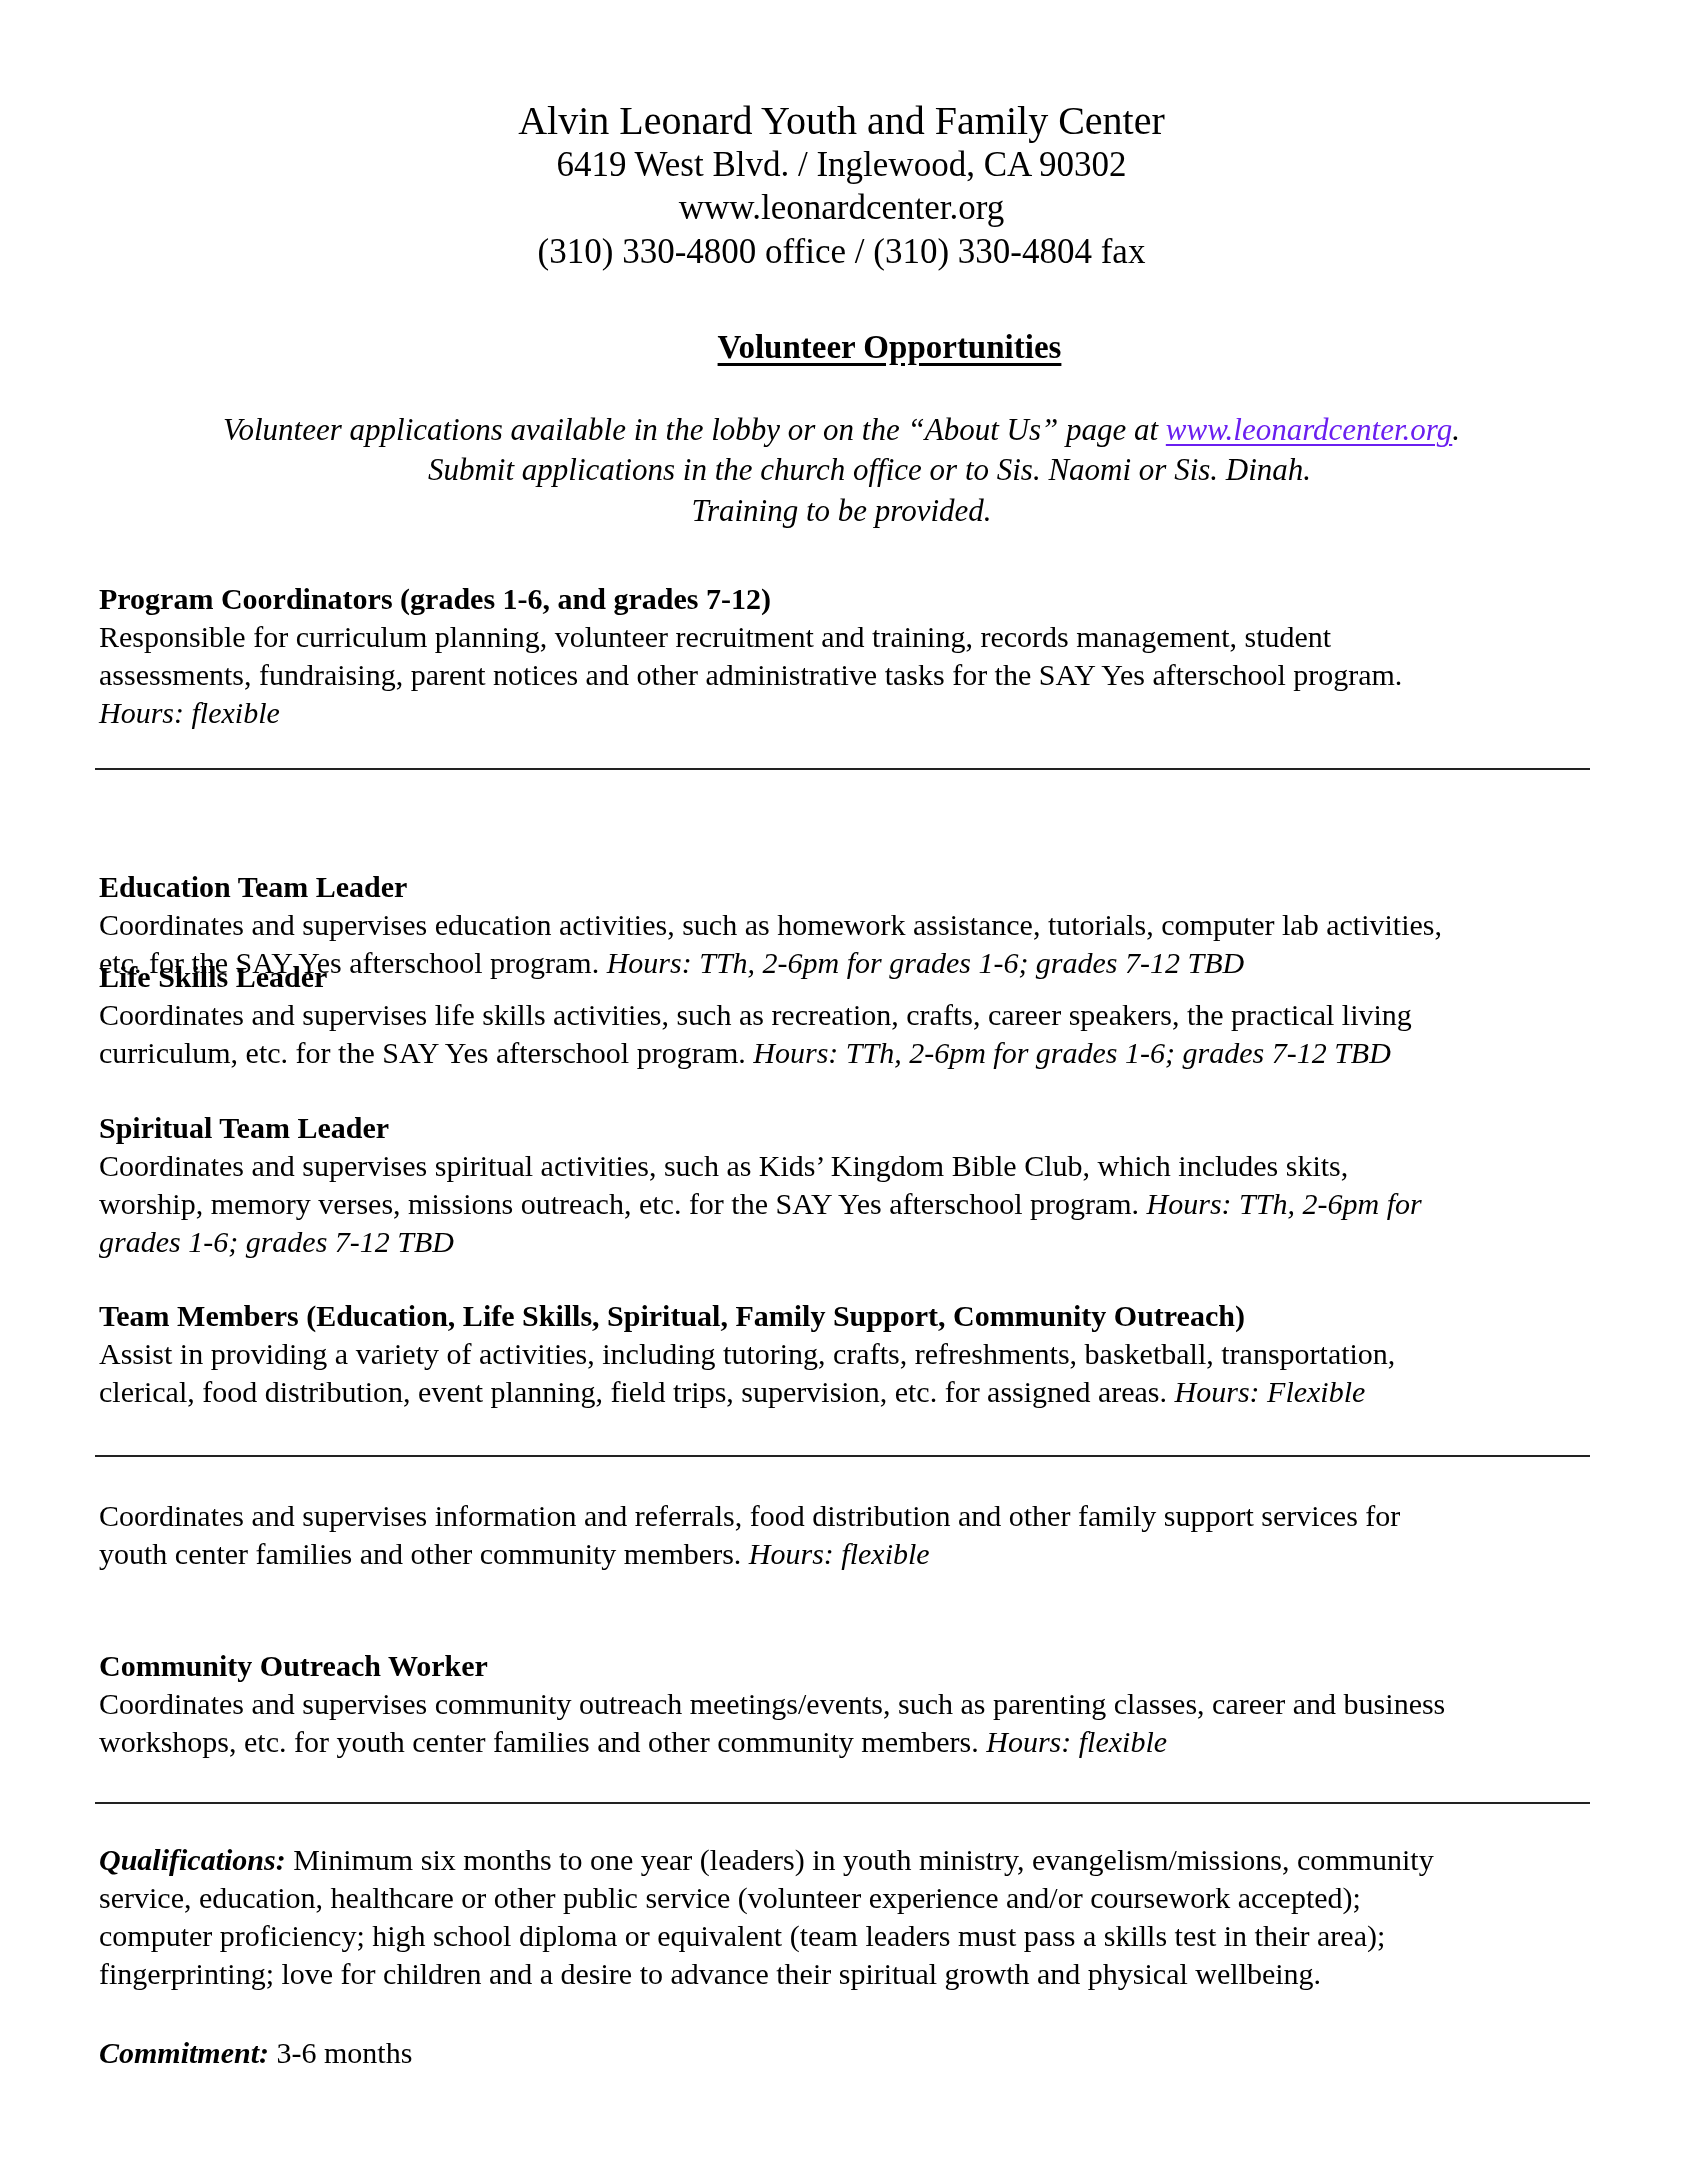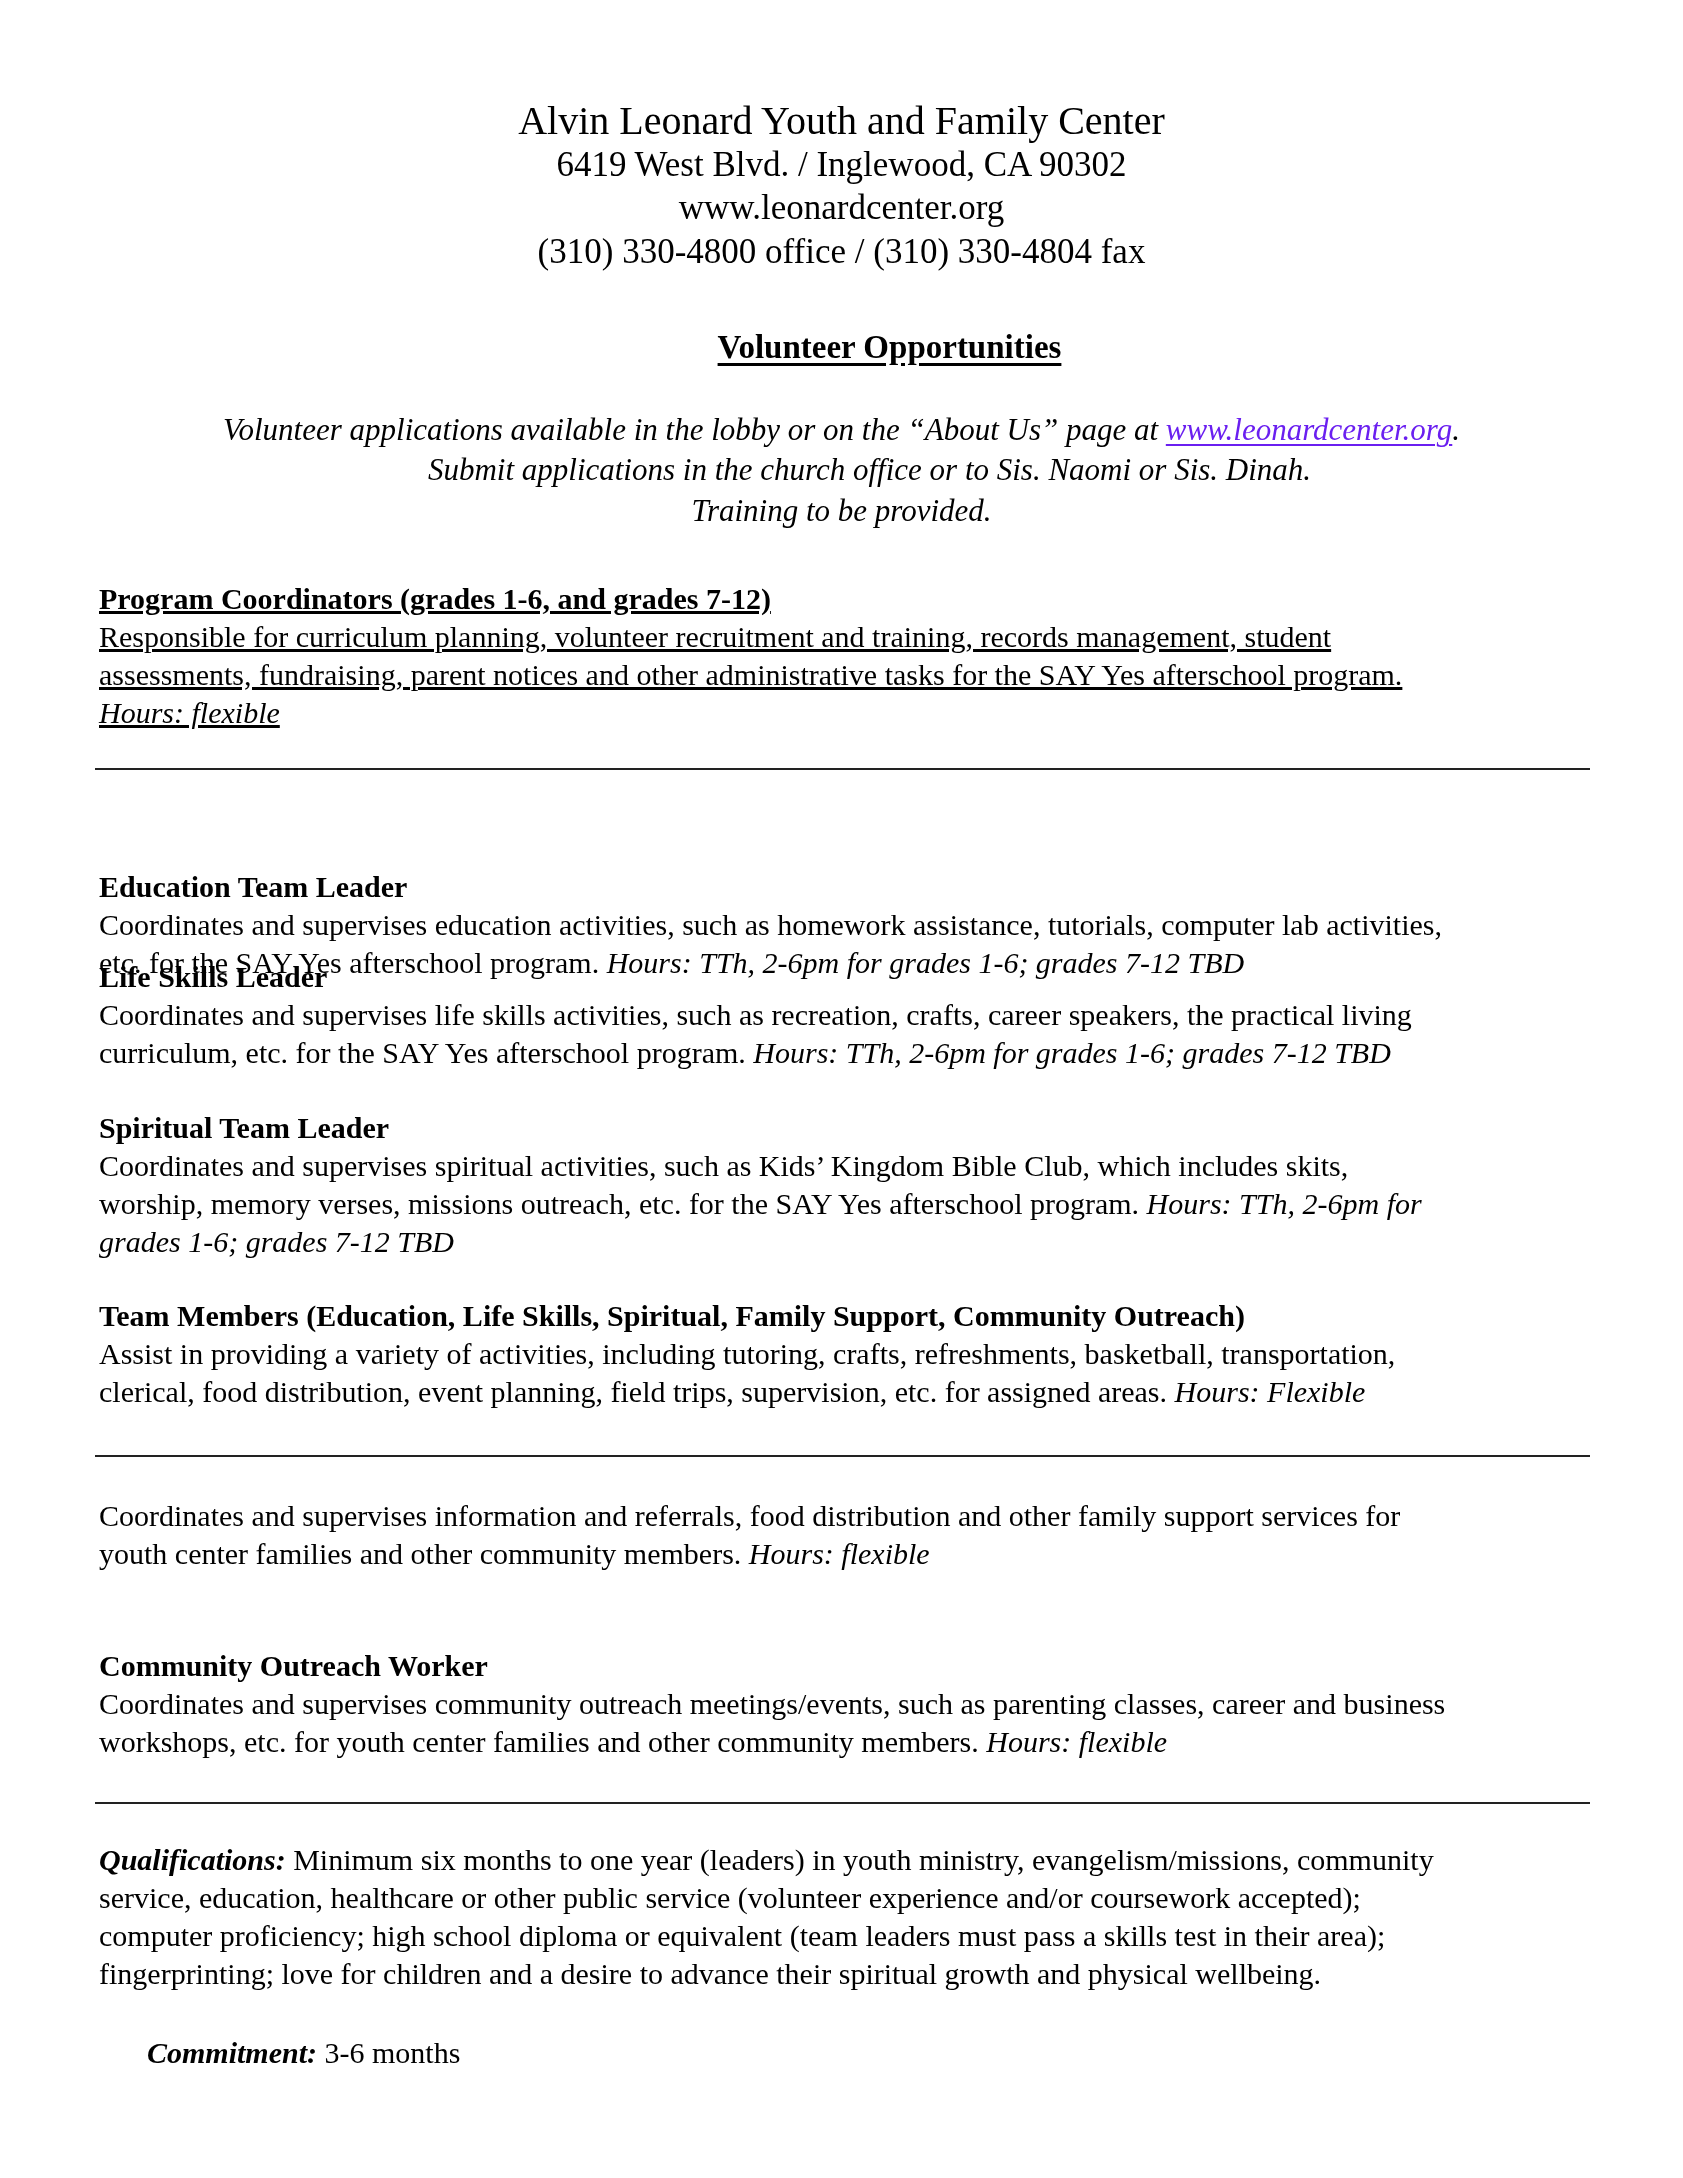--- a/index.html
+++ b/index.html
@@ -29,21 +29,21 @@
   <div class="center hdr-line" style="top:143px;">6419 West Blvd. / Inglewood, CA 90302</div>
   <div class="center hdr-line" style="top:186px;">www.leonardcenter.org</div>
   <div class="center hdr-line" style="top:230px;">(310) 330-4800 office / (310) 330-4804 fax</div>
 
   <div class="center heading" style="top:327px;"><span>Volunteer Opportunities</span></div>
 
   <div class="center intro" style="top:409px;"><span>Volunteer applications available in the lobby or on the “About Us” page at </span><span class="link">www.leonardcenter.org</span><span>.</span></div>
   <div class="center intro" style="top:449px;padding-left:28px;">Submit applications in the church office or to Sis. Naomi or Sis. Dinah.</div>
   <div class="center intro" style="top:490px;">Training to be provided.</div>
 
-  <div class="section" style="top:580px;text-decoration:underline;">
+  <div class="section" style="top:580px;">
     <div class="sec-title">Program Coordinators (grades 1-6, and grades 7-12)</div>
     <div class="sec-line"><span>Responsible for curriculum planning, volunteer recruitment and training, records management, student</span><span class="hours"></span></div>
     <div class="sec-line"><span>assessments, fundraising, parent notices and other administrative tasks for the SAY Yes afterschool program.</span><span class="hours"></span></div>
     <div class="sec-line"><span></span><span class="hours">Hours: flexible</span></div>
   </div>
 
   <div class="divider" style="top:768px;"></div>
 
   <div class="section" style="top:856px;margin-top:12px;">
     <div class="sec-title">Education Team Leader</div>
@@ -85,18 +85,18 @@
 
   <div class="divider" style="top:1802px;"></div>
 
   <div class="section" style="top:1841px;">
     <div class="sec-line"><span class="label-bi">Qualifications:</span><span> Minimum six months to one year (leaders) in youth ministry, evangelism/missions, community</span></div>
     <div class="sec-line">service, education, healthcare or other public service (volunteer experience and/or coursework accepted);</div>
     <div class="sec-line">computer proficiency; high school diploma or equivalent (team leaders must pass a skills test in their area);</div>
     <div class="sec-line">fingerprinting; love for children and a desire to advance their spiritual growth and physical wellbeing.</div>
   </div>
 
-  <div class="section" style="top:2034px;margin-left:48px;">
+  <div class="section" style="top:2034px;">
     <div class="sec-line"><span class="label-bi">Commitment:</span><span> 3-6 months</span></div>
   </div>
 
 </div>
 
 
 </body></html>

